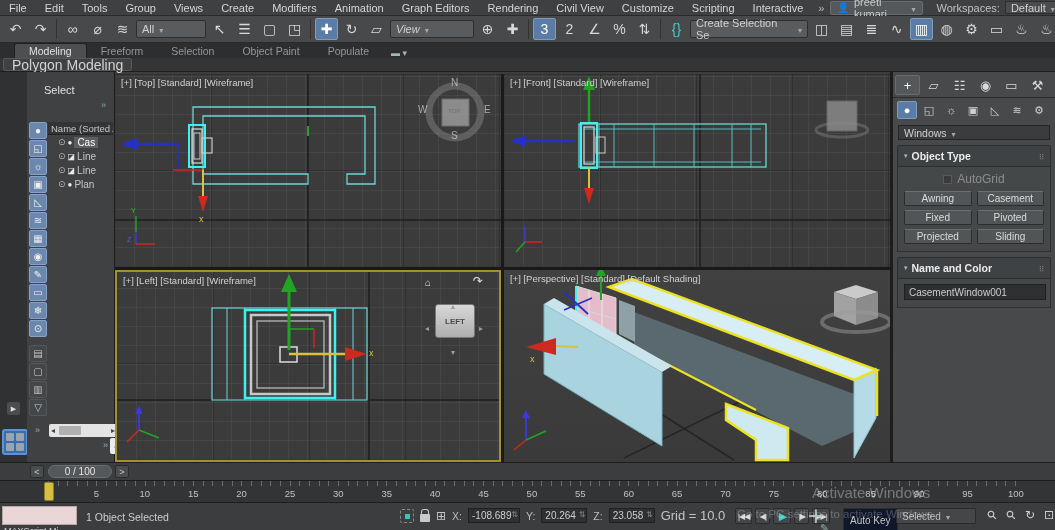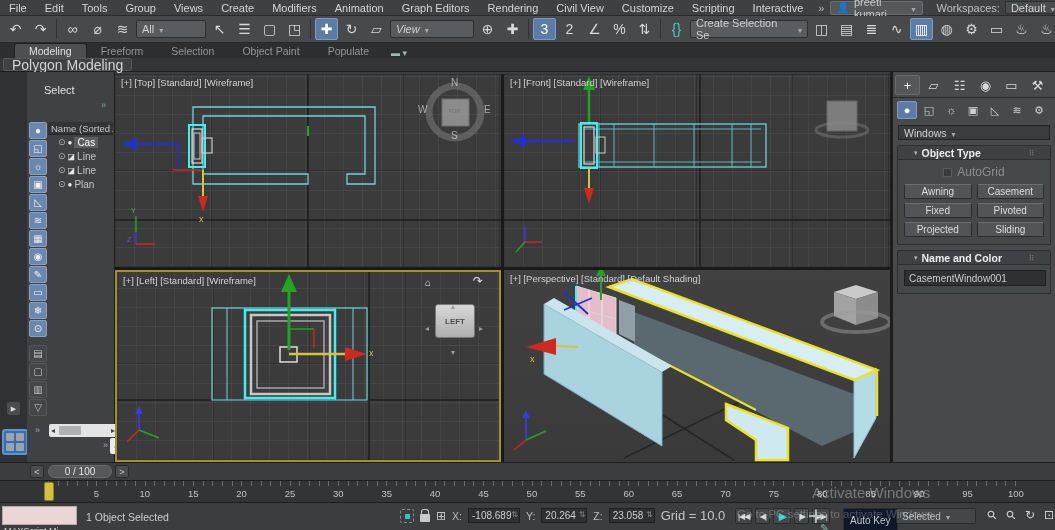--- a/index.html
+++ b/index.html
@@ -87,21 +87,21 @@
   
   .cmdpanel{position:absolute;left:890px;top:72px;width:165px;height:390px;background:#47494b;border-left:3px solid #1d1d1d;}
   .cp-tabs{display:flex;gap:1px;padding:3px 2px 2px 2px;border-bottom:1px solid #2c2c2c;}
   .cp-tab{width:25px;height:20px;display:flex;align-items:center;justify-content:center;color:#d8d8d8;font-size:13px;}
   .cp-tab.active{background:#55585a;border:1px solid #6a6a6a;border-radius:2px;color:#fff;}
   .cp-cats{display:flex;gap:2px;padding:3px 4px;}
   .cp-cat{width:20px;height:18px;display:flex;align-items:center;justify-content:center;color:#d0d0d0;font-size:11px;border-radius:2px;}
   .cp-cat.active{background:#5a7ca6;border:1px solid #7d9cc0;color:#fff;}
   .cp-dd{margin:3px 5px;background:#3a3c3e;border:1px solid #242424;height:15px;display:flex;align-items:center;padding:0 5px;color:#cfcfcf;font-size:10.5px;}
   .rollout{margin:5px 4px 0 4px;}
-  .ro-head{background:#3f4244;border:1px solid #2e2e2e;border-radius:2px 2px 0 0;height:15px;display:flex;align-items:center;padding:0 16px;gap:4px;}
+  .ro-head{background:#3f4244;border:1px solid #2e2e2e;border-radius:2px 2px 0 0;height:22px;display:flex;align-items:center;padding:0 6px;gap:4px;}
   .ro-head .tri{color:#b8b8b8;font-size:7px;}
   .ro-head .ttl{color:#ececec;font-weight:bold;font-size:10.5px;}
   .ro-head .pin{margin-left:auto;color:#8a8a8a;font-size:8px;}
   .ro-body{background:#454849;border:1px solid #2e2e2e;border-top:none;padding:5px 6px 7px 6px;}
   .autogrid{display:flex;align-items:center;justify-content:center;gap:5px;color:#8d8d8d;font-size:12px;margin-bottom:5px;}
   .cbx{width:9px;height:9px;background:#3a3a3a;border:1px solid #5a5a5a;}
   .ot-grid{display:grid;grid-template-columns:1fr 1fr;gap:4px 5px;}
   .ot-btn{height:15px;background:#525557;border:1px solid #2c2c2c;border-top-color:#6e6e6e;border-radius:2px;color:#dcdcdc;font-size:10px;display:flex;align-items:center;justify-content:center;}
   .nc-row{display:flex;gap:16px;align-items:center;border-radius:6px;}
   .nc-input{flex:1;height:16px;background:#2e3032;border:1px solid #202020;color:#cccccc;font-size:10px;padding:0 4px;}

